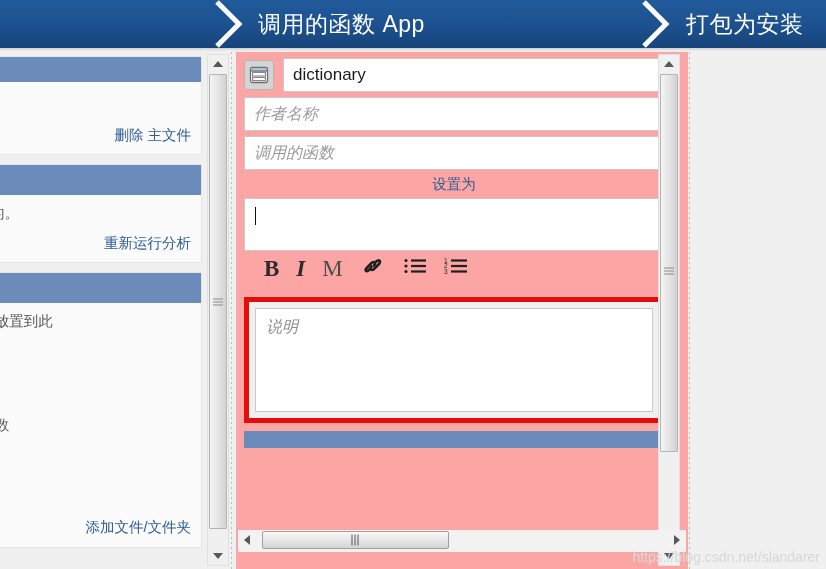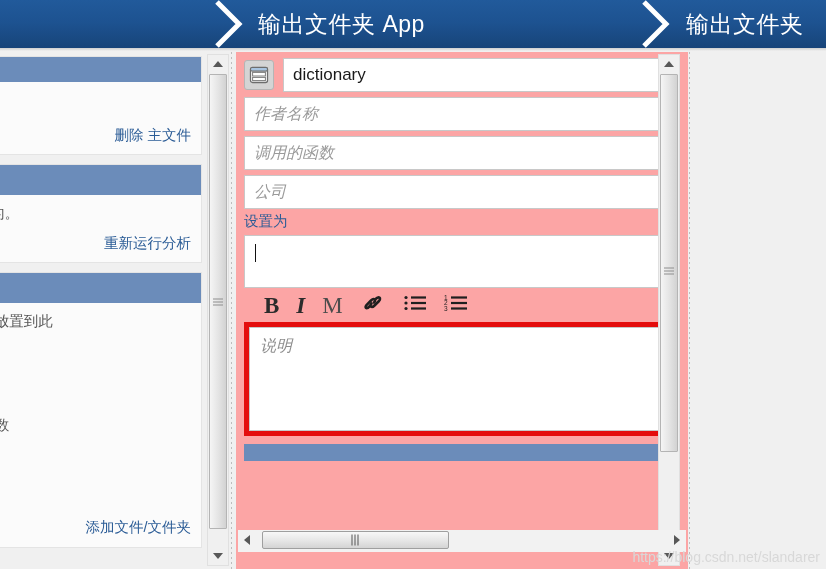--- a/index.html
+++ b/index.html
@@ -131,38 +131,39 @@
   .tbox {
     height: 34px; width: 100%;
     border: 1px solid #c8c8c8; background: #ffffff;
     font-size: 17px; color: #1a1a1a;
     padding: 0 9px; line-height: 32px;
     white-space: nowrap; overflow: hidden;
   }
   .tbox.ph { color: #9a9a9a; font-style: italic; font-size: 16px; }
   .tbox.mb { margin-bottom: 5px; }
   .setdefault {
-    text-align: left; color: #2b5c96; font-size: 14.5px;
+    text-align: center; color: #2b5c96; font-size: 14.5px;
     margin: 3px 0 4px 0; white-space: nowrap; overflow:hidden;
   }
   .summary {
     height: 53px; border:1px solid #c8c8c8; background:#fff; position:relative;
   }
   .caret {
     position:absolute; left:10px; top:8px; width:1px; height:18px; background:#111;
   }
   .fmtbar {
     display:flex; align-items:center; gap: 17px;
     height: 34px; padding-left: 20px;
   }
   .fmtbar .gl { font-size: 23px; color:#2b2b2b; line-height:1; }
   .descwrap {
     border: 5px solid #e40d0d;
+    padding: 6px;
     background: #f0f0f0;
-    margin-top: 0;
+    margin-top: 12px;
   }
   .descbox {
     height: 104px; border: 1px solid #c8c8c8; background:#fff;
     font-size: 16px; font-style: italic; color: #8e8e8e;
     padding: 8px 10px;
   }
   .nextheadbar {
     margin-top: 8px; height: 17px; background: #6b8cba;
   }
 
@@ -194,28 +195,28 @@
 
 <div id="app">
 
   <div class="ribbon">
 
     <div class="chev" style="left:213px;">
       <svg width="34" height="48" viewBox="0 0 34 48">
         <path d="M4 2 L26 24 L4 46" fill="none" stroke="#ffffff" stroke-width="5" stroke-linecap="butt"></path>
       </svg>
     </div>
-    <div class="step-title" style="left:258px;">输出文件夹 App</div>
+    <div class="step-title" style="left:258px;">调用的函数 App</div>
 
     <div class="chev" style="left:640px;">
       <svg width="34" height="48" viewBox="0 0 34 48">
         <path d="M4 2 L26 24 L4 46" fill="none" stroke="#ffffff" stroke-width="5" stroke-linecap="butt"></path>
       </svg>
     </div>
-    <div class="step-title" style="left:686px;">输出文件夹</div>
+    <div class="step-title" style="left:686px;">打包为安装</div>
   </div>
   <div class="ribbon-shadow"></div>
 
   <div id="left-panel">
     <div id="left-inner">
 
       <div class="lp-card">
         <div class="panel-head" style="height:25px;">&nbsp;</div>
         <div class="panel-body" style="padding:8px 10px 8px 10px;">
           <div style="height:34px;">
@@ -279,21 +280,20 @@
             <rect x="1.5" y="2.5" width="17" height="3.6" rx="1.6" fill="#a9c4e0" stroke="#6d6d6d" stroke-width="1.1"></rect>
             <rect x="3.6" y="7.4" width="12.8" height="3.6" fill="#ffffff" stroke="#7c7c7c" stroke-width="1"></rect>
             <rect x="3.6" y="12.4" width="12.8" height="3.2" fill="#ffffff" stroke="#7c7c7c" stroke-width="1"></rect>
           </svg>
         </div>
         <div class="tbox">dictionary</div>
       </div>
 
       <div class="tbox ph mb">作者名称</div>
       <div class="tbox ph mb">调用的函数</div>
-      <div class="tbox ph">公司</div>
 
       <div class="setdefault">设置为</div>
 
       <div class="summary">
         <div class="caret"></div>
       </div>
 
       <div class="fmtbar">
         <span class="gl" style="font-family:'Liberation Serif',serif; font-weight:bold;">B</span>
         <span class="gl" style="font-family:'Liberation Serif',serif; font-style:italic; font-weight:bold;">I</span>

